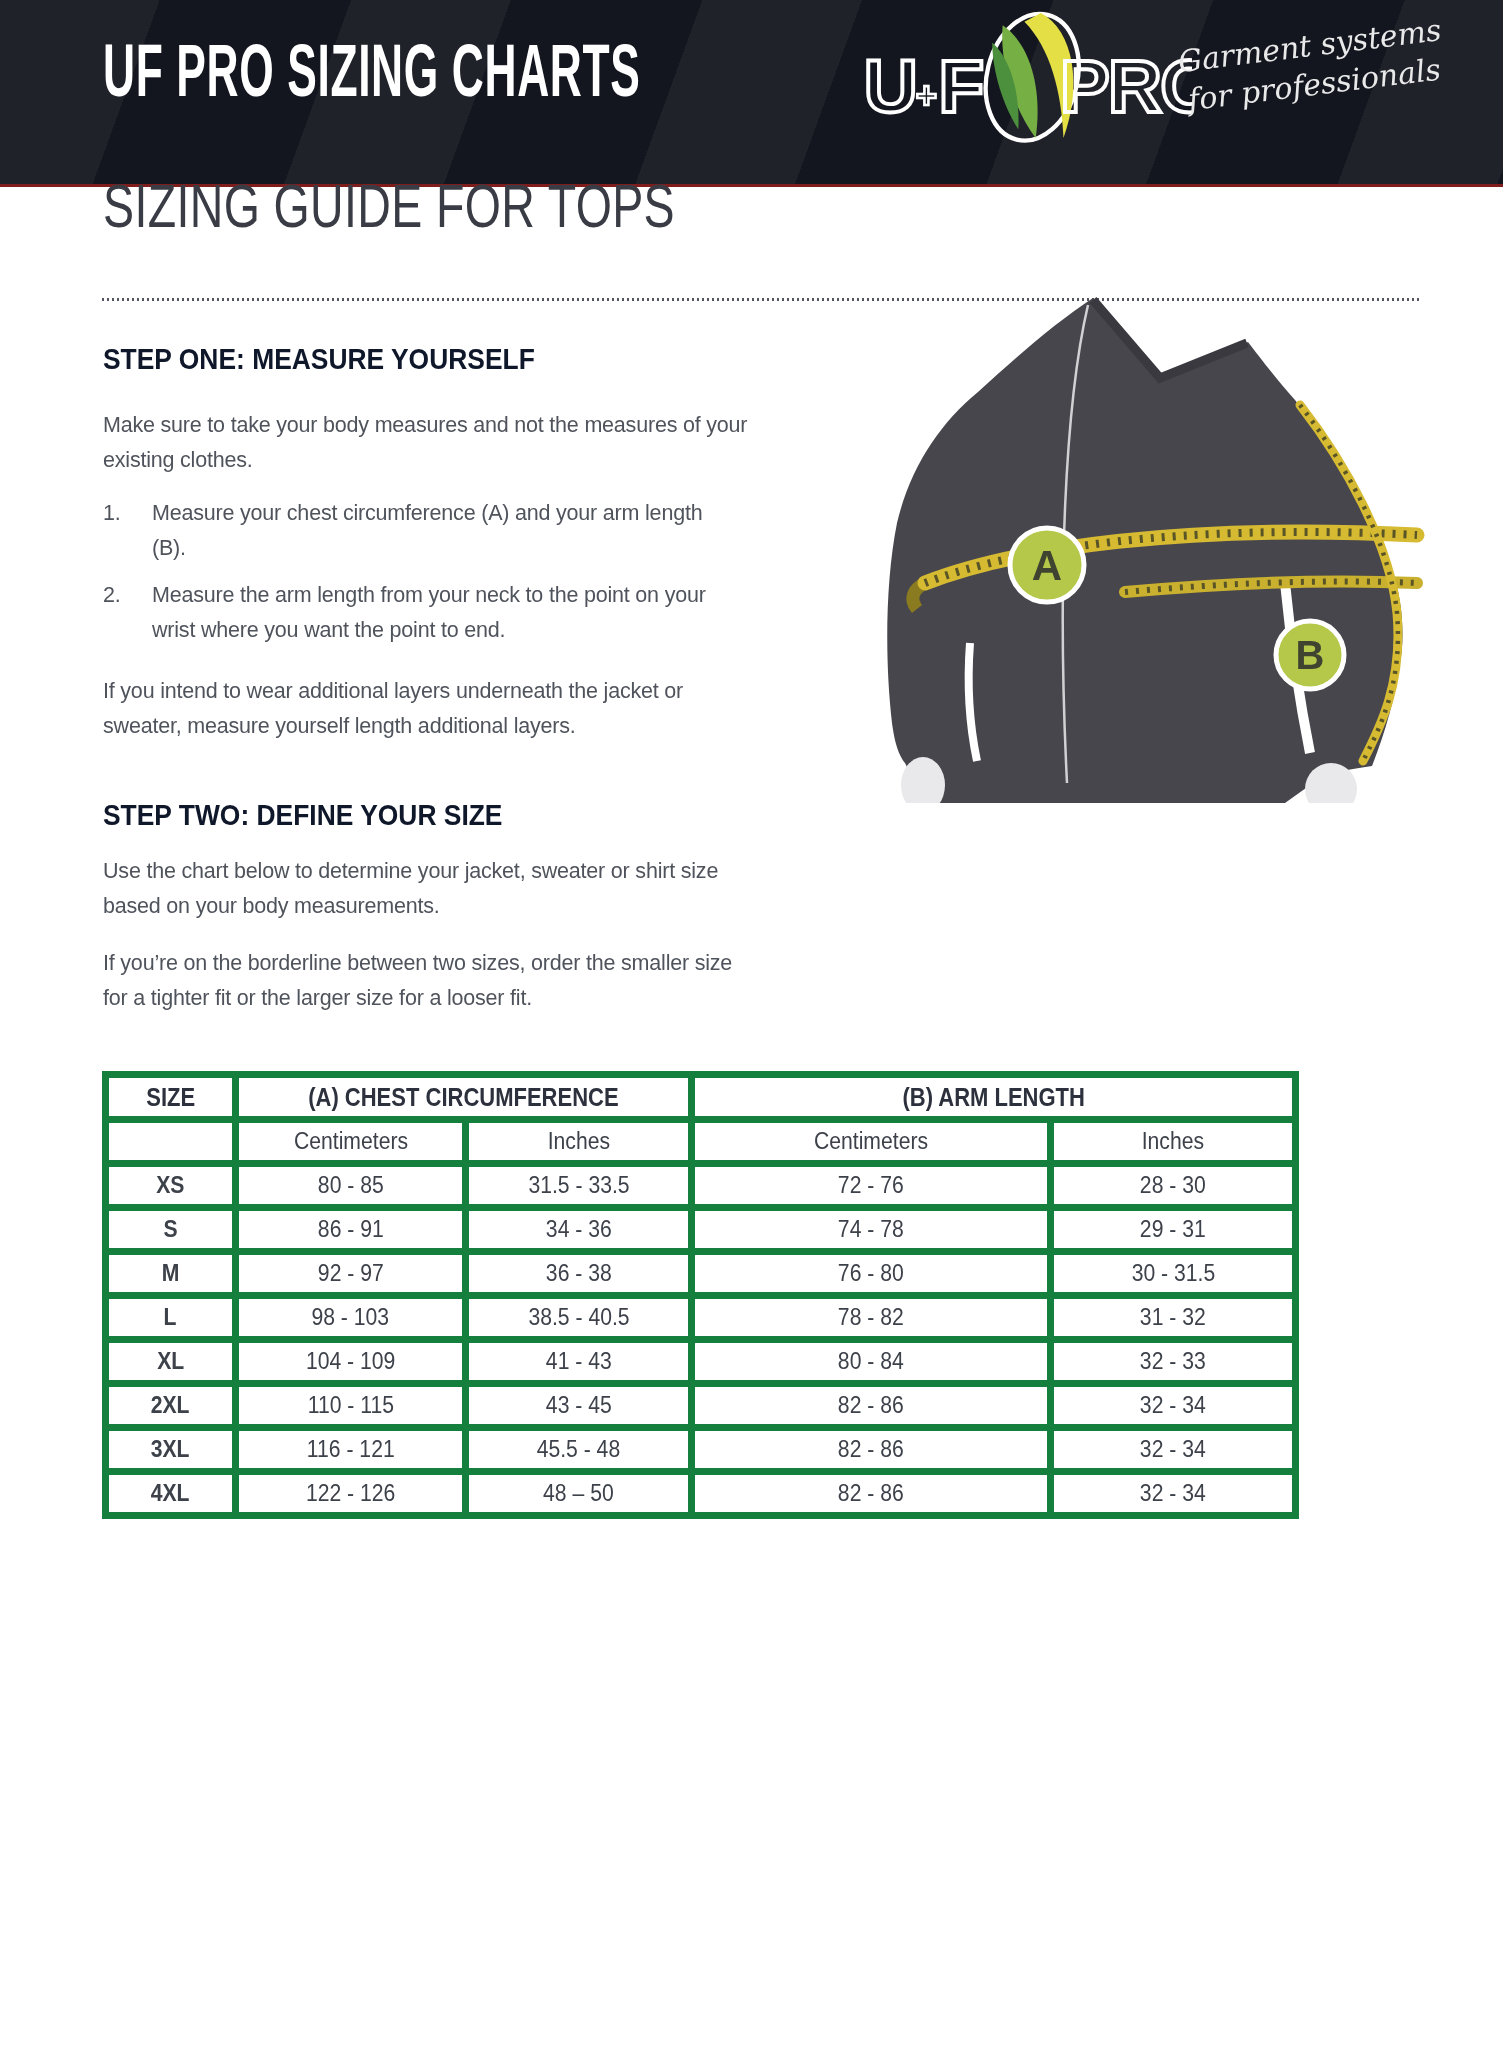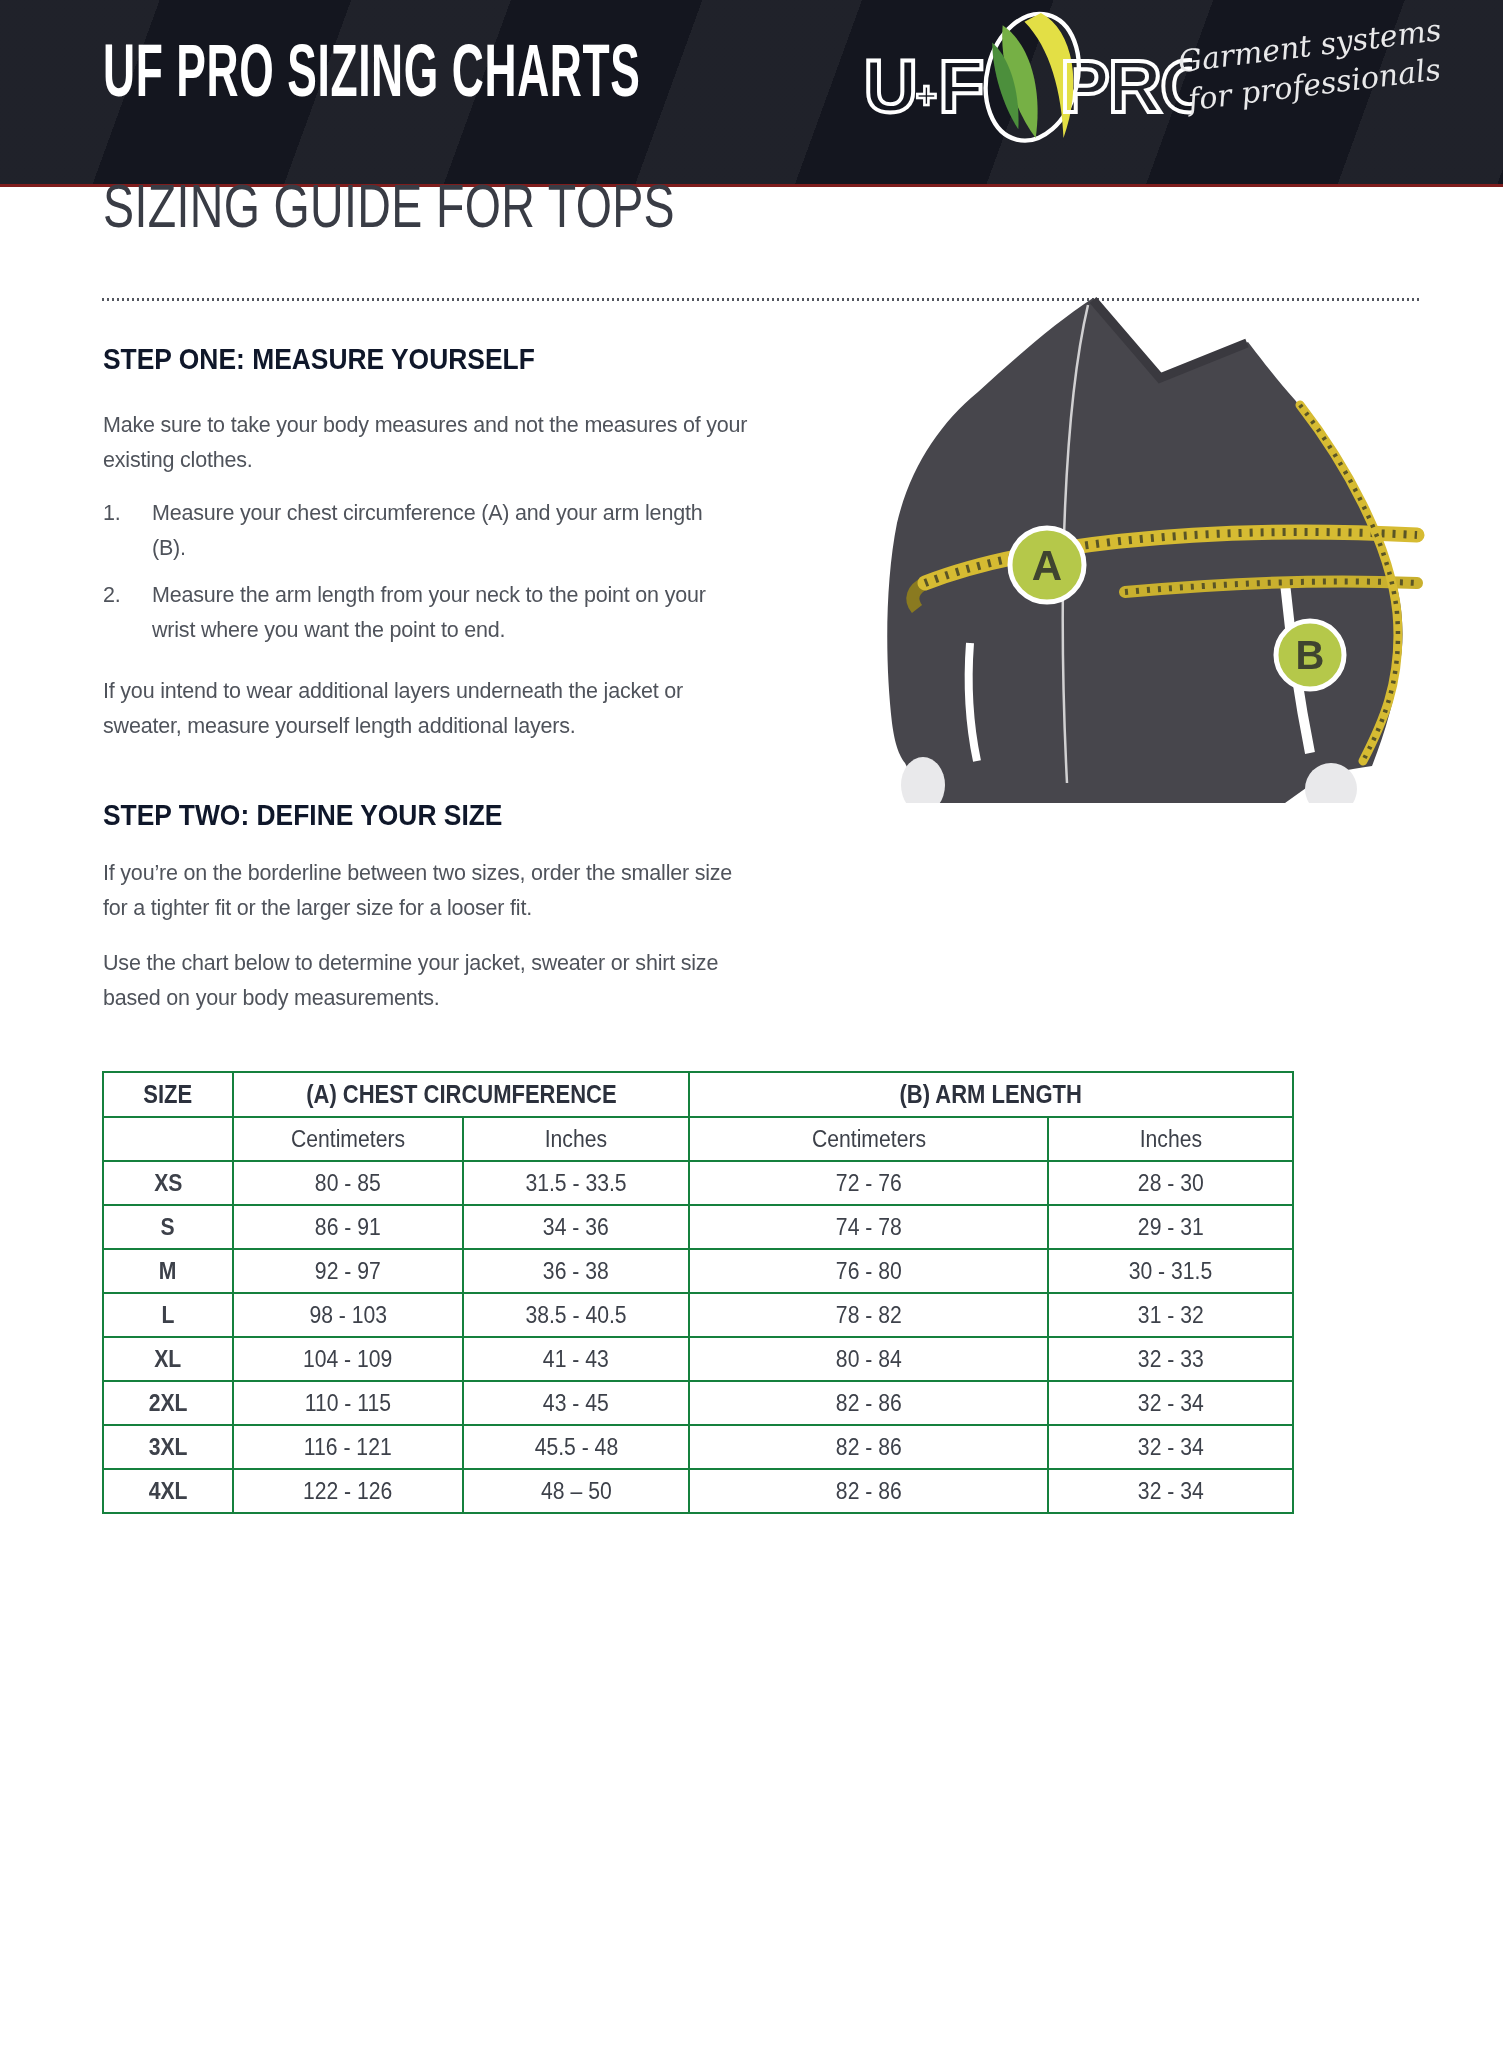--- a/index.html
+++ b/index.html
@@ -40,21 +40,21 @@
   .h-step2{margin-top:52px !important;}
   .p-use{margin-top:20px;}
   .p-border{margin-top:22px;}
 
   
   .figure{position:absolute;left:685px;top:283px;}
 
   
   table.sizing{position:absolute;left:102px;top:1071px;border-collapse:collapse;table-layout:fixed;
     width:1190px;}
-  table.sizing th,table.sizing td{border:2px solid #15803d;padding:0;text-align:center;vertical-align:middle;
+  table.sizing th,table.sizing td{border:7px solid #15803d;padding:0;text-align:center;vertical-align:middle;
     color:#3d414a;font-size:23px;overflow:hidden;}
   table.sizing tr{height:44px;}
   table.sizing tr.gh{height:45px;}
   table.sizing tr.gh th{font-weight:bold;color:#2c313d;font-size:25px;}
   .csqz{display:inline-block;transform:scaleX(0.88);transform-origin:center center;white-space:nowrap;}
   .csqz92{display:inline-block;transform:scaleX(0.92);transform-origin:center center;white-space:nowrap;}
   td.sz{font-weight:bold;color:#32363f;}
 </style>
 </head>
 <body>
@@ -99,22 +99,22 @@
       <span class="litext">Measure your chest circumference (A) and your arm length (B).</span>
     </div>
     <div class="li li2">
       <span class="num">2.</span>
       <span class="litext">Measure the arm length from your neck to the point on your wrist where you want the point to end.</span>
     </div>
 
     <p class="body-p p-note">If you intend to wear additional layers underneath the jacket or sweater, measure yourself length additional layers.</p>
 
     <h3 class="h-step2"><span class="sqz">STEP TWO: DEFINE YOUR SIZE</span></h3>
+    <p class="body-p p-use">Use the chart below to determine your jacket, sweater or shirt size based on your body measurements.</p>
     <p class="body-p p-border">If you’re on the borderline between two sizes, order the smaller size for a tighter fit or the larger size for a looser fit.</p>
-    <p class="body-p p-use">Use the chart below to determine your jacket, sweater or shirt size based on your body measurements.</p>
   </div>
 
   <svg class="figure" width="740" height="520" viewBox="0 0 740 520">
 
     <path fill="#47464c" d="M 408,15
          C 370,40 330,75 293,109
          C 255,140 225,185 212,240
          C 200,300 200,380 207,440
          C 210,462 214,472 220,480
          L 240,520 L 600,520 L 628,500

